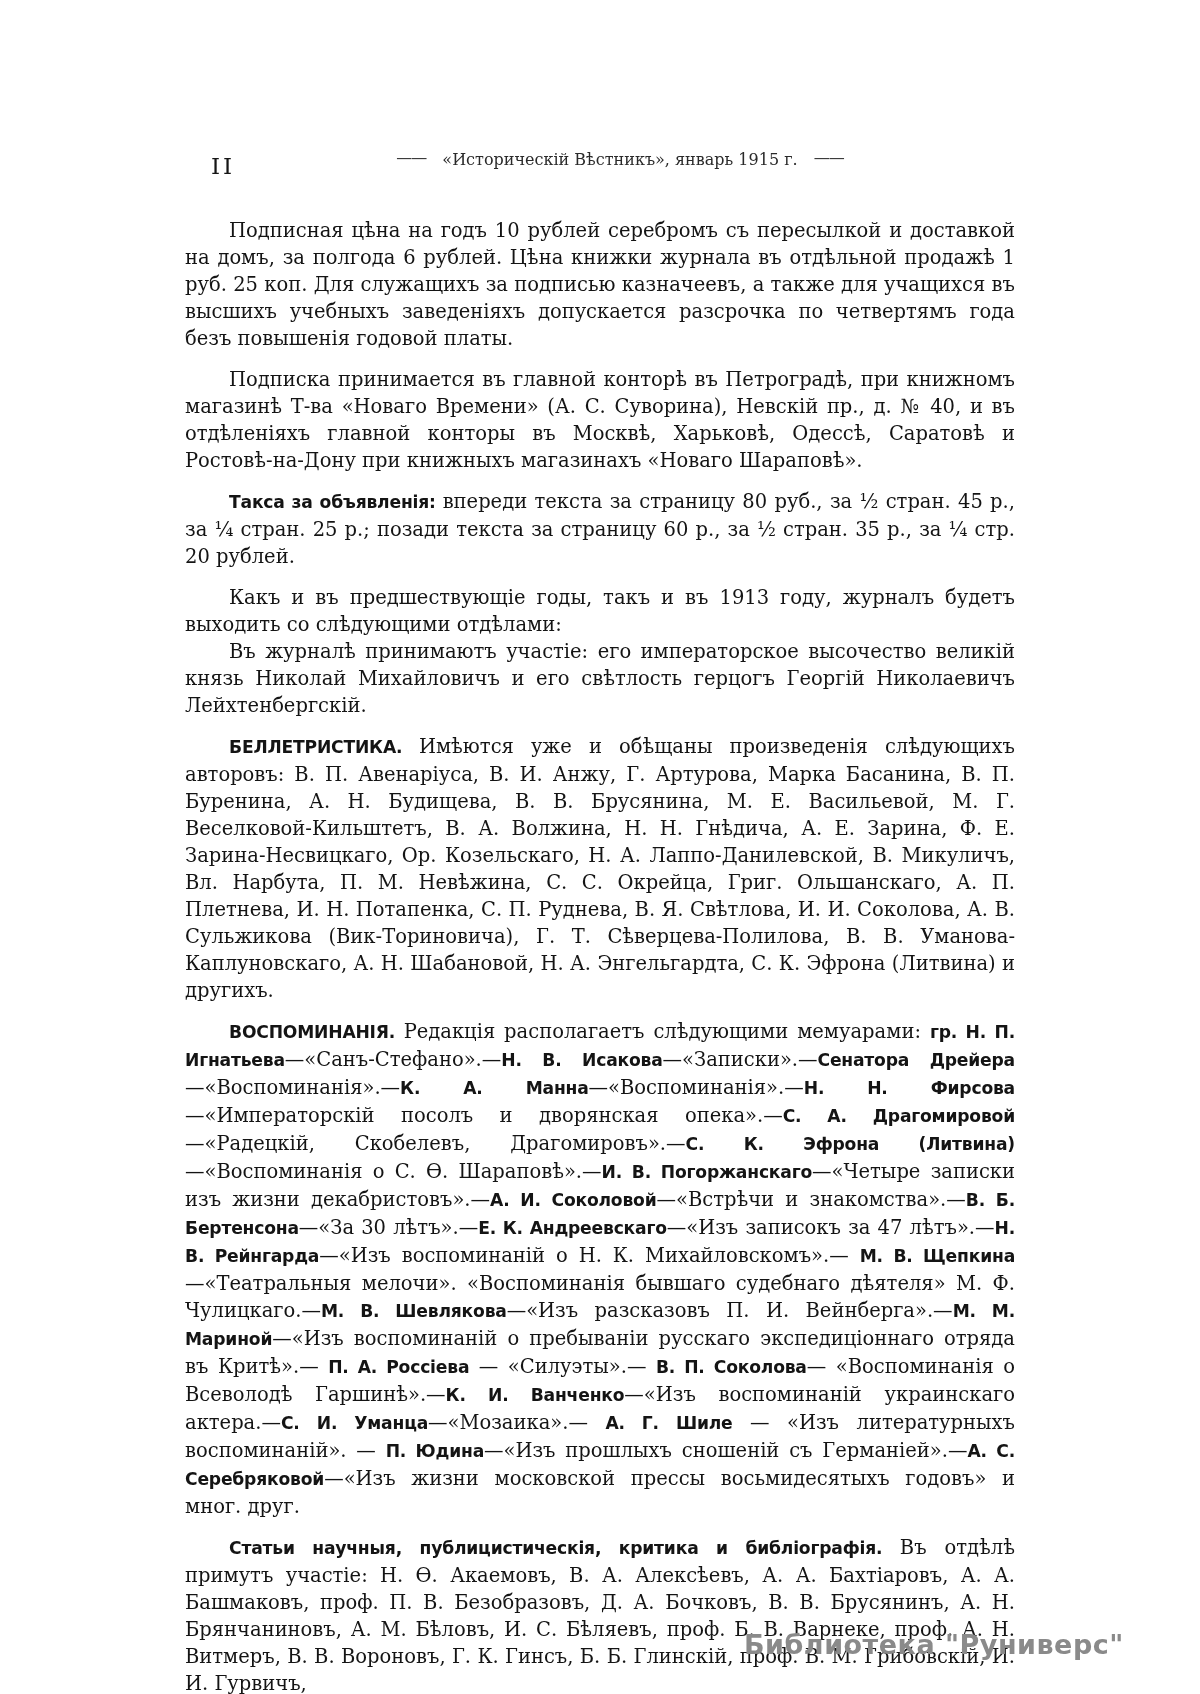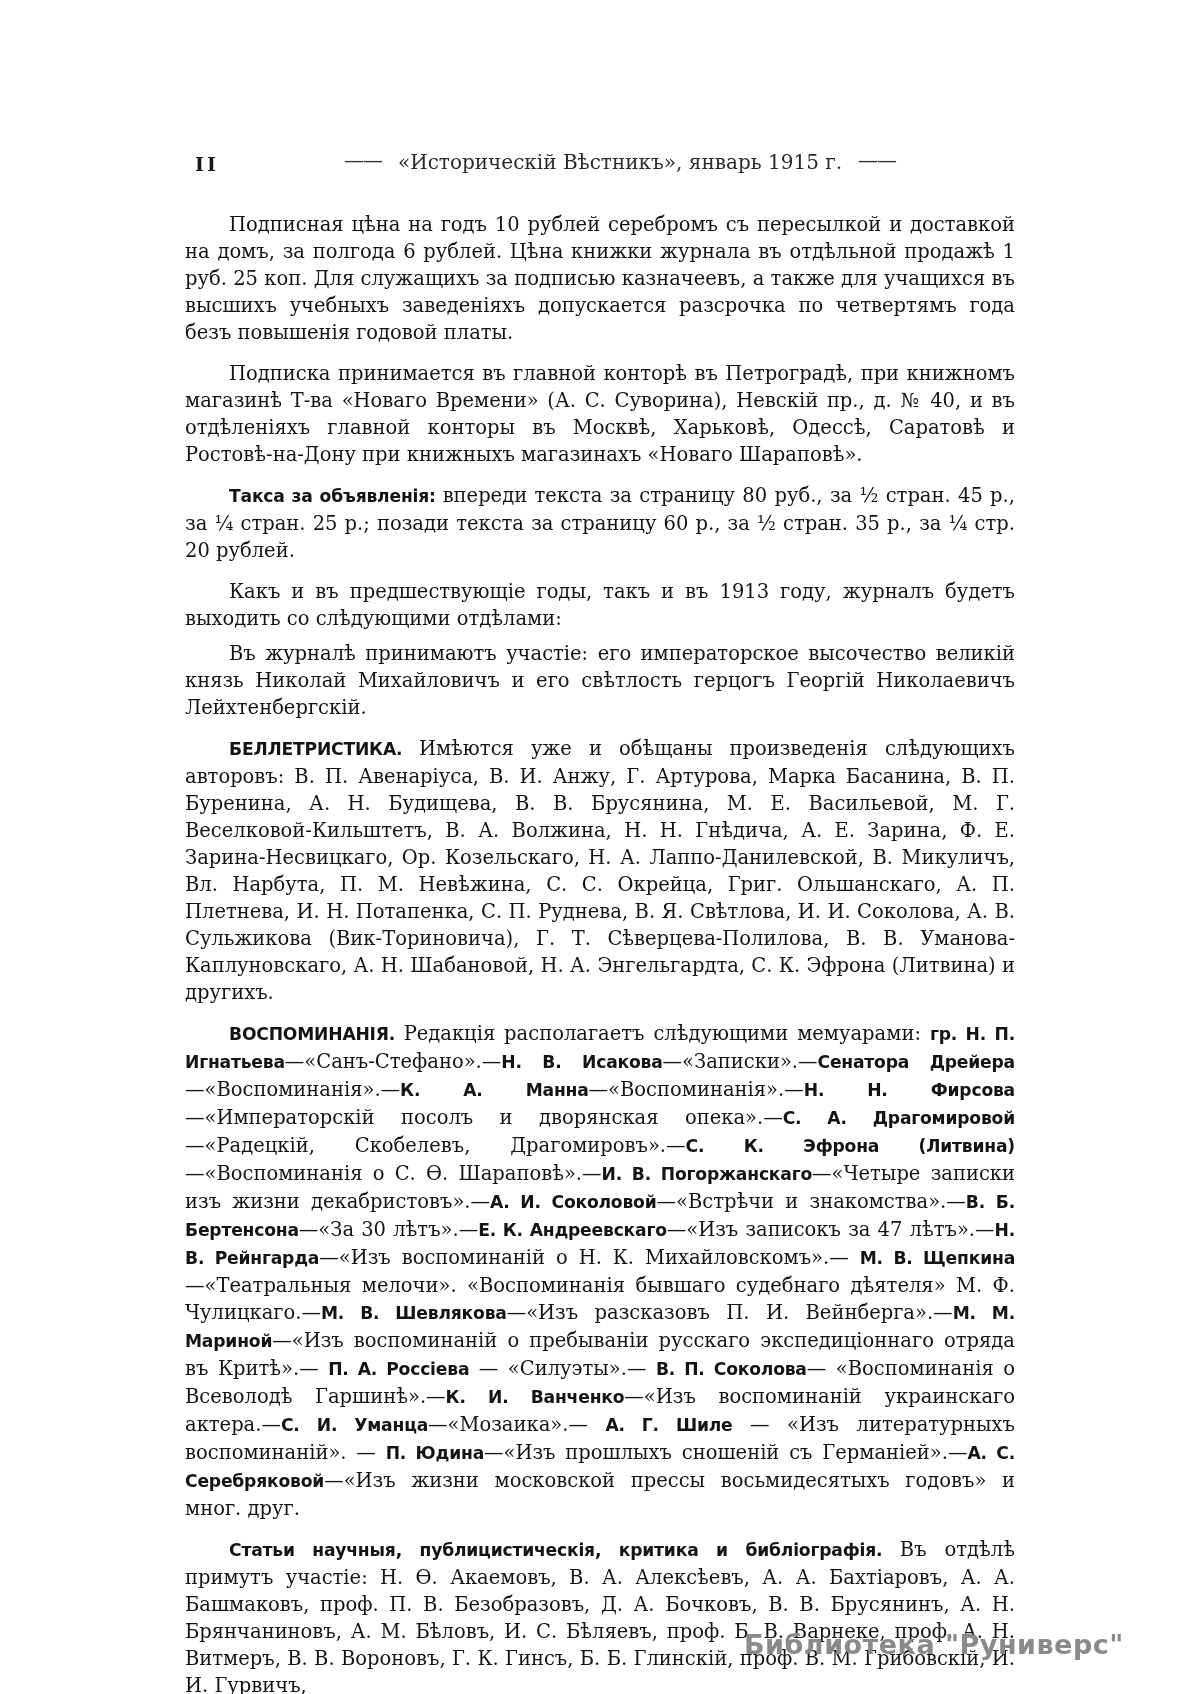--- a/index.html
+++ b/index.html
@@ -19,29 +19,28 @@
   
   .page-header {
     position: absolute;
     top: 150px;
     left: 185px;
     width: 830px;
     height: 34px;
   }
   .page-number {
     position: absolute;
-    left: 10px;
+    left: 26px;
     top: 3px;
-    font-size: 19px;
+    font-size: 23px;
     letter-spacing: 3px;
-    font-weight: bold;
   }
   .running-title {
     text-align: center;
-    font-size: 20px;
+    font-size: 16px;
     white-space: nowrap;
     padding-left: 40px;
     color: #2a2a2a;
   }
   .head-dash {
     letter-spacing: -1px;
     padding: 0 16px;
     position: relative;
     top: -2px;
     color: #333;
@@ -54,22 +53,22 @@
     width: 830px;
     font-size: 19.5px;
     line-height: 27px;
     text-align: justify;
     color: #141414;
   }
   .para {
     margin: 14px 0 0 0;
     text-indent: 44px;
   }
-  .para:first-child { margin-top: 10px; }
-  .para.no-gap { margin-top: 8px; }
+  .para:first-child { margin-top: 16px; }
+  .para.no-gap { margin-top: 0; }
   .bold-name {
     font-family: "DejaVu Sans", sans-serif;
     font-weight: bold;
     font-size: 0.88em;
     letter-spacing: -0.2px;
   }
   
   .watermark {
     position: absolute;
     top: 1629px;

